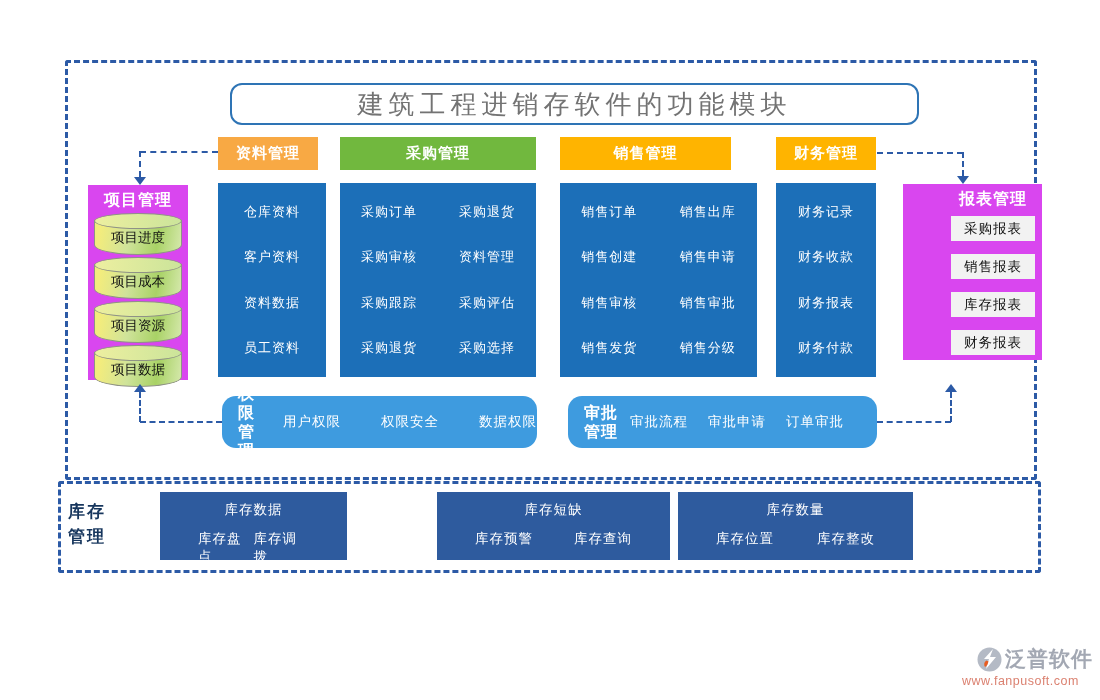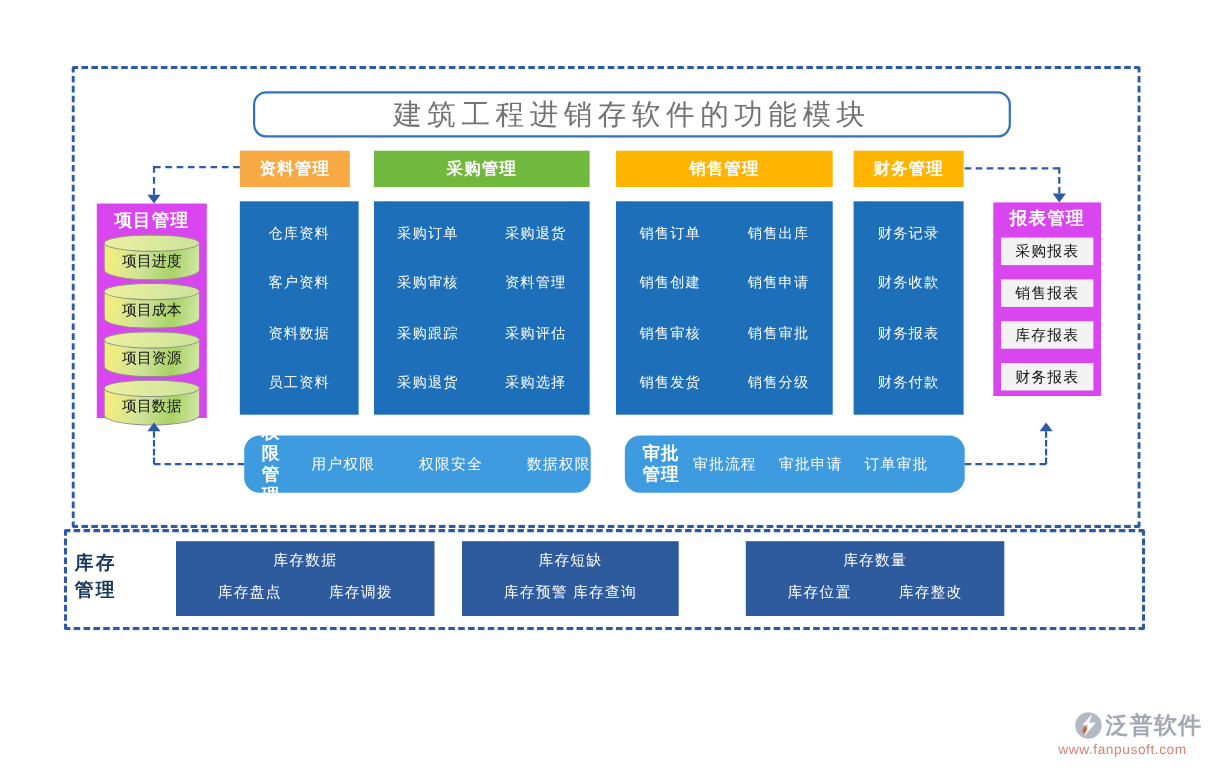--- a/index.html
+++ b/index.html
@@ -78,21 +78,21 @@
 
 <div class="abs dashed-box" style="left:65px;top:60px;width:966px;height:414px;"></div>
 <div class="abs dashed-box" style="left:58px;top:481px;width:977px;height:86px;"></div>
 
 <div class="abs title-box">
   <span>建筑工程进销存软件的功能模块</span>
 </div>
 
 <div class="abs col-header hdr-orange" style="left:218px;top:137px;width:100px;">资料管理</div>
 <div class="abs col-header hdr-green" style="left:340px;top:137px;width:196px;">采购管理</div>
-<div class="abs col-header hdr-gold" style="left:560px;top:137px;width:197px;">销售管理</div>
+<div class="abs col-header hdr-gold" style="left:560px;top:137px;width:171px;">销售管理</div>
 <div class="abs col-header hdr-gold" style="left:776px;top:137px;width:100px;">财务管理</div>
 
 <div class="abs col col-1" style="left:218px;width:108px;">
   <span>仓库资料</span>
   <span>客户资料</span>
   <span>资料数据</span>
   <span>员工资料</span>
 </div>
 
 <div class="abs col col-2" style="left:340px;width:196px;">
@@ -141,21 +141,21 @@
     <div class="cyl-top"></div>
     <div class="cyl-label">项目资源</div>
   </div>
   <div class="cyl">
     <div class="cyl-body"></div>
     <div class="cyl-top"></div>
     <div class="cyl-label">项目数据</div>
   </div>
 </div>
 
-<div class="abs panel" style="left:903px;top:184px;width:98px;height:176px;">
+<div class="abs panel" style="left:903px;top:184px;width:98px;height:176px;padding-left:41px;">
   <div class="panel-header">报表管理</div>
   <div class="rep-box" style="margin-top:6px;">采购报表</div>
   <div class="rep-box">销售报表</div>
   <div class="rep-box">库存报表</div>
   <div class="rep-box">财务报表</div>
 </div>
 
 <div class="abs pill" style="left:222px;width:315px;">
   <div class="pill-header">权限
 管理</div>
@@ -172,28 +172,28 @@
   <div class="pill-items" style="gap:20px;">
     <span>审批流程</span>
     <span>审批申请</span>
     <span>订单审批</span>
   </div>
 </div>
 
 <div class="abs inv-label" style="white-space:pre-line;">库存
 管理</div>
 
-<div class="abs inv-box" style="left:160px;width:235px;">
+<div class="abs inv-box" style="left:160px;width:187px;">
   <div class="inv-title">库存数据</div>
   <div class="inv-items">
     <span>库存盘点</span>
     <span>库存调拨</span>
   </div>
 </div>
-<div class="abs inv-box" style="left:420px;width:197px;">
+<div class="abs inv-box" style="left:437px;width:233px;">
   <div class="inv-title">库存短缺</div>
   <div class="inv-items">
     <span>库存预警</span>
     <span>库存查询</span>
   </div>
 </div>
 <div class="abs inv-box" style="left:678px;width:235px;">
   <div class="inv-title">库存数量</div>
   <div class="inv-items">
     <span>库存位置</span>

